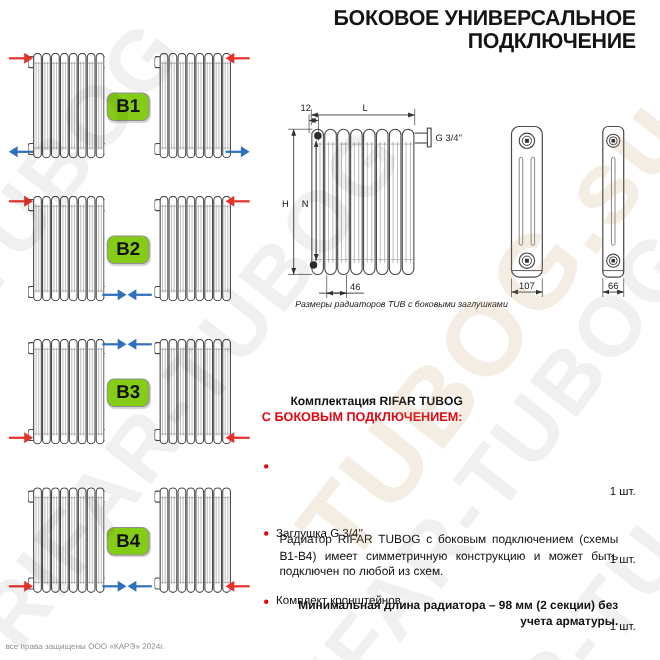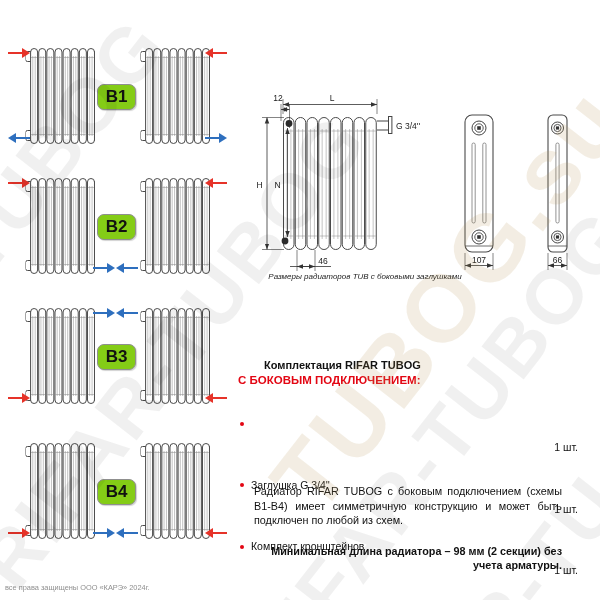--- a/index.html
+++ b/index.html
@@ -103,20 +103,24 @@
       </symbol>
     </defs>
   </svg>
 
   <div class="wm wm1">TUBOG</div>
   <div class="wm wm2">.su RIFAR-TUBOG</div>
   <div class="wm wm3">RIFAR-TUBOG</div>
   <div class="wm wm4">RIFAR-TU</div>
   <div class="wm wm5">TUBOG.su</div>
 
+  <div class="title">
+    <span>БОКОВОЕ УНИВЕРСАЛЬНОЕ</span>
+    <span>ПОДКЛЮЧЕНИЕ</span>
+  </div>
 
   <div class="scheme-row row-b1">
     <svg class="radiator rad-left" viewBox="-4.5 0 74 96">
         <use href="#rad" width="74" height="96"></use>
       </svg>
     <svg class="radiator rad-right" viewBox="-4.5 0 74 96">
         <use href="#rad" width="74" height="96"></use>
       </svg>
     <span class="arr red right p-tl"></span>
     <span class="arr red left p-tr"></span>

